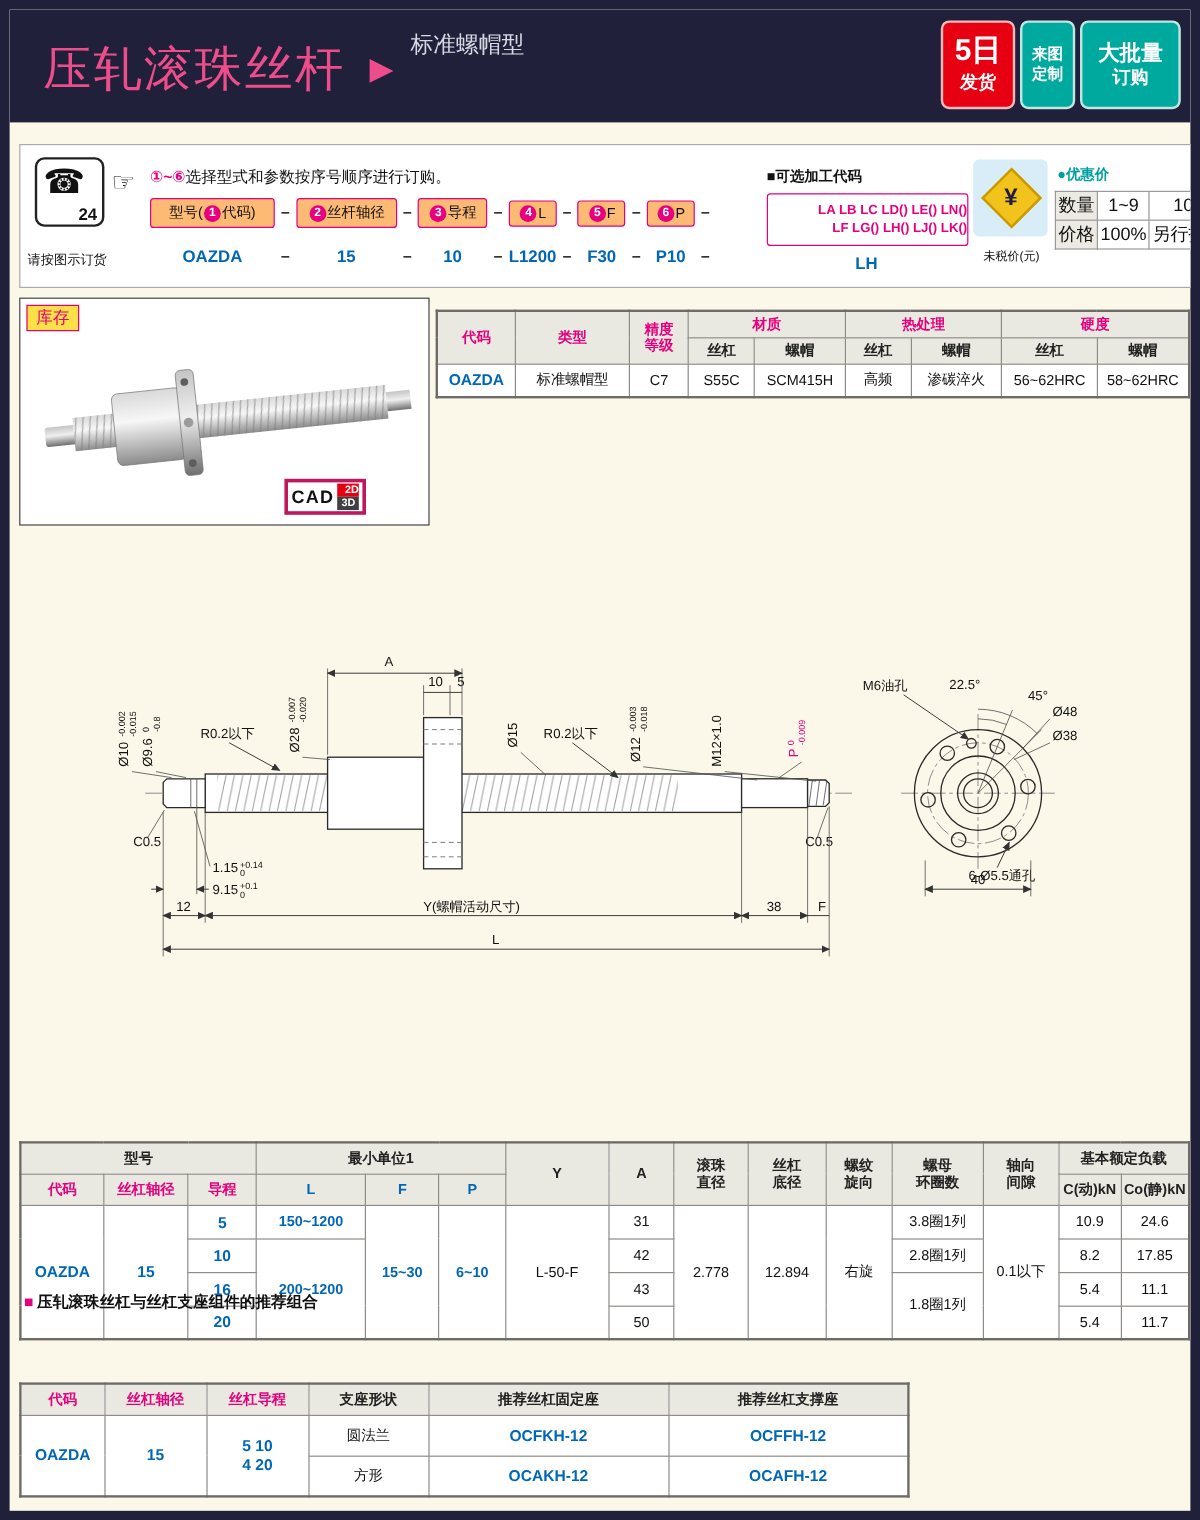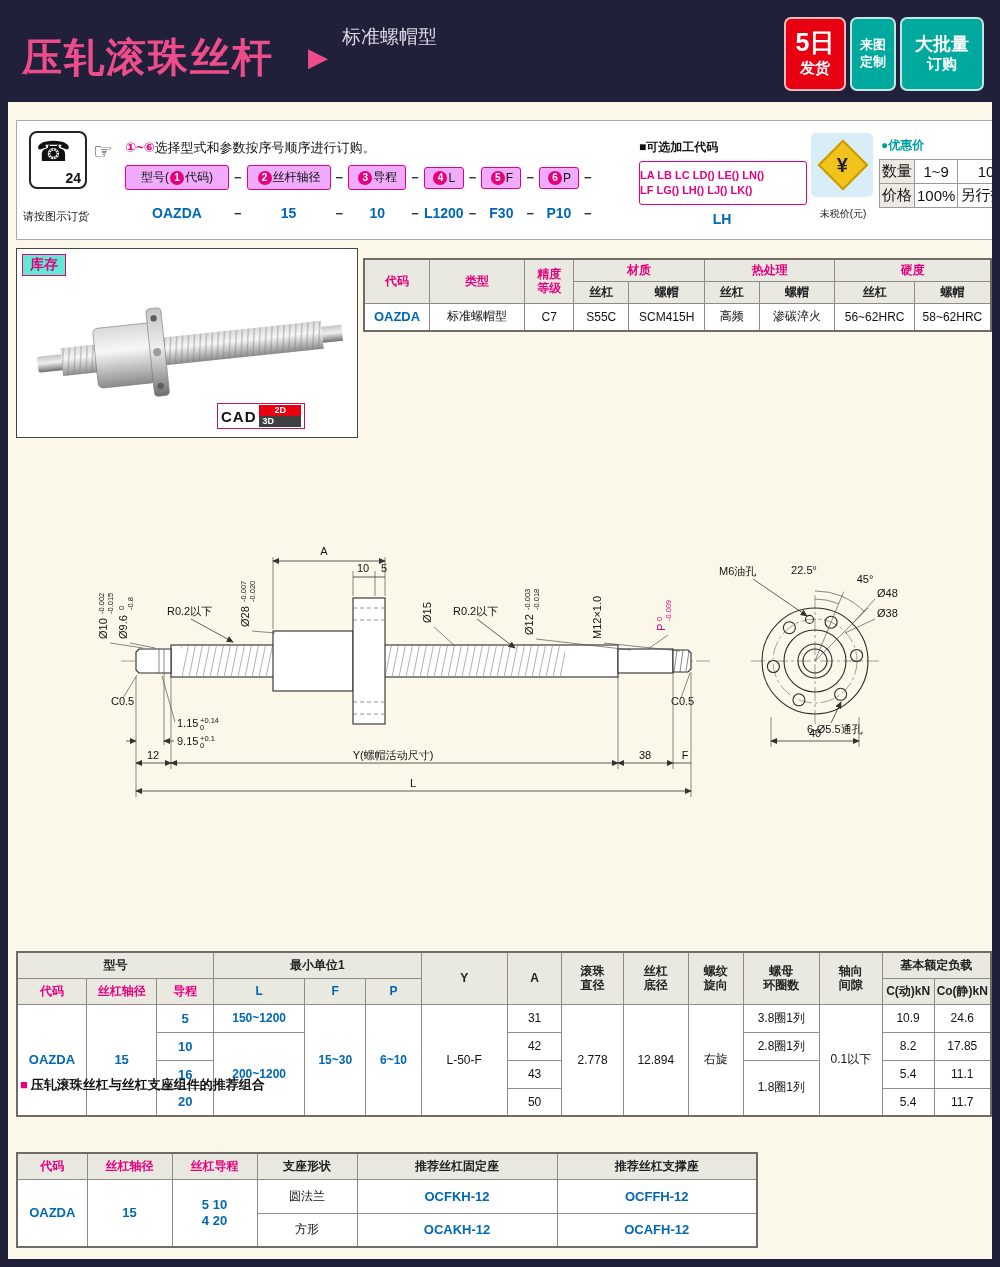--- a/index.html
+++ b/index.html
@@ -2,21 +2,21 @@
 <html><head>
 <meta charset="utf-8">
 <style>
   html,body{margin:0;padding:0;background:#ddd;}
   body{font-family:"Liberation Sans","DejaVu Sans",sans-serif;}
   .page{position:relative;width:1000px;height:1267px;background:#fbf8ea;
         border:8px solid #20203a;box-sizing:border-box;overflow:hidden;}
 
   
   .banner{position:absolute;left:0;top:0;width:984px;height:94px;background:#20203a;}
-  .banner-title{position:absolute;left:14px;top:22px;font-size:40px;font-weight:bold;color:#ee4d8b;letter-spacing:2px;}
+  .banner-title{position:absolute;left:28px;top:22px;font-size:40px;font-weight:normal;color:#ee4d8b;letter-spacing:2px;}
   .banner-arrow{position:absolute;left:300px;top:34px;font-size:26px;color:#ee4d8b;}
   .banner-sub{position:absolute;left:334px;top:14px;}
   .banner-sub1{font-size:26px;font-weight:bold;color:#00c4d6;}
   .banner-sub2{font-size:19px;color:#d8d8e4;margin-top:2px;}
   .badge{position:absolute;top:9px;height:74px;border-radius:7px;color:#fff;
          display:flex;flex-direction:column;align-items:center;justify-content:center;box-sizing:border-box;}
   .badge-red{right:146px;width:62px;background:#e60012;border:2px solid #f7b9b9;}
   .badge-red .l1{font-size:25px;font-weight:bold;line-height:1;}
   .badge-red .l2{font-size:15px;font-weight:bold;margin-top:4px;}
   .badge-teal{background:#00a99d;border:2px solid #bfe8e2;}
@@ -29,49 +29,49 @@
   
   .order{position:absolute;left:8px;top:112px;width:984px;height:120px;background:#fff;border:1px solid #a9a9a9;box-sizing:border-box;}
   .phone-box{position:absolute;left:12px;top:10px;width:54px;height:54px;border:2px solid #222;border-radius:8px;background:#fff;}
   .phone-glyph{position:absolute;left:5px;top:2px;font-size:28px;color:#111;}
   .phone-24{position:absolute;right:4px;bottom:1px;font-size:14px;font-weight:bold;color:#111;}
   .phone-note{position:absolute;left:6px;top:88px;width:84px;font-size:11px;color:#111;}
   .hand{position:absolute;left:76px;top:18px;font-size:22px;color:#111;}
   .instr{position:absolute;left:108px;top:18px;font-size:13px;color:#111;}
   .instr .nums{color:#e6007e;font-weight:bold;}
   .seq-row{position:absolute;left:108px;top:44px;display:flex;align-items:center;}
-  .seq-box{border:1px solid #e6007e;border-radius:3px;background:#f0abfc;padding:3px 4px;font-size:12px;color:#111;
+  .seq-box{border:1px solid #e6007e;border-radius:3px;background:#fdba74;padding:3px 4px;font-size:12px;color:#111;
            display:inline-flex;align-items:center;justify-content:center;box-sizing:border-box;white-space:nowrap;}
   .cnum{display:inline-flex;align-items:center;justify-content:center;width:14px;height:14px;border-radius:50%;
         background:#e6007e;color:#fff;font-size:10px;font-weight:bold;margin:0 1px;flex:none;}
   .dash{font-size:13px;font-weight:bold;color:#333;margin:0 5px;}
   .ex-row{position:absolute;left:108px;top:84px;display:flex;align-items:center;}
   .ex-val{color:#0067b5;font-weight:bold;font-size:14px;text-align:center;white-space:nowrap;}
   .opt-title{position:absolute;left:622px;top:18px;font-size:12px;font-weight:bold;color:#111;}
   .opt-box{position:absolute;left:622px;top:40px;width:166px;height:42px;border:1px solid #e6007e;border-radius:3px;
-           display:flex;flex-direction:column;align-items:flex-start;justify-content:center;}
+           display:flex;flex-direction:column;align-items:flex-end;justify-content:center;}
   .opt-box div{color:#e6007e;font-size:11px;font-weight:bold;line-height:1.4;white-space:nowrap;}
   .opt-lh{position:absolute;left:622px;top:90px;width:166px;text-align:center;color:#0067b5;font-weight:bold;font-size:14px;}
   .yen-panel{position:absolute;left:794px;top:12px;width:62px;height:64px;background:#d9edf8;border-radius:5px;}
   .yen-diamond{position:absolute;left:14px;top:14px;width:32px;height:32px;transform:rotate(45deg);
                background:#f2c21d;border:2px solid #c79a00;display:flex;align-items:center;justify-content:center;}
   .yen-diamond span{transform:rotate(-45deg);font-size:20px;font-weight:bold;color:#20203a;}
   .yen-note{position:absolute;left:786px;top:86px;width:80px;font-size:10px;color:#111;text-align:center;}
   .disc-title{position:absolute;left:864px;top:16px;font-size:12px;font-weight:bold;color:#00a0a0;}
   .ptbl{position:absolute;left:862px;top:38px;border-collapse:collapse;table-layout:fixed;background:#fff;}
   .ptbl td{border:1px solid #9a9a9a;font-size:15px;color:#111;text-align:center;padding:2px 2px;white-space:nowrap;}
   .ptbl td.hd{background:#eceae2;}
 
   
   .stock-box{position:absolute;left:8px;top:240px;width:342px;height:190px;background:#fff;border:1px solid #444;box-sizing:border-box;}
-  .stock-label{position:absolute;left:5px;top:5px;border:1px solid #e6007e;color:#e6007e;font-size:14px;font-weight:bold;padding:1px 7px;background:#5eead4;}
-  .cad-badge{position:absolute;right:52px;bottom:8px;display:flex;align-items:center;border:1px solid #be185d;background:#fff;padding:1px 3px;}
+  .stock-label{position:absolute;left:5px;top:5px;border:1px solid #e6007e;color:#e6007e;font-size:14px;font-weight:normal;padding:1px 7px;background:#fde047;}
+  .cad-badge{position:absolute;right:52px;bottom:8px;display:flex;align-items:center;border:3px solid #be185d;background:#fff;padding:1px 3px;text-align:right;}
   .cad-txt{font-size:15px;font-weight:bold;color:#111;letter-spacing:1px;}
   .cad-dim{display:flex;flex-direction:column;margin-left:3px;}
-  .cad-2d{background:#e60012;color:#fff;font-size:9px;font-weight:bold;padding:0 15px;line-height:11px;}
+  .cad-2d{background:#e60012;color:#fff;font-size:9px;font-weight:bold;padding:0 0;line-height:11px;}
   .cad-3d{background:#404040;color:#fff;font-size:9px;font-weight:bold;padding:0 3px;line-height:11px;}
 
   
   .tbl{border-collapse:collapse;table-layout:fixed;background:#fff;font-size:12px;color:#111;}
   .tbl th,.tbl td{border:1px solid #8f8c88;text-align:center;vertical-align:middle;padding:1px 2px;overflow:hidden;}
   .tbl th{background:#e9e8e1;font-weight:bold;font-size:12px;color:#222;}
   .tbl{border:2px solid #6f6c68;}
   th.mag{color:#e6007e;}
   th.blu{color:#0067b5;}
   .pre{white-space:pre-line;line-height:1.2;}

